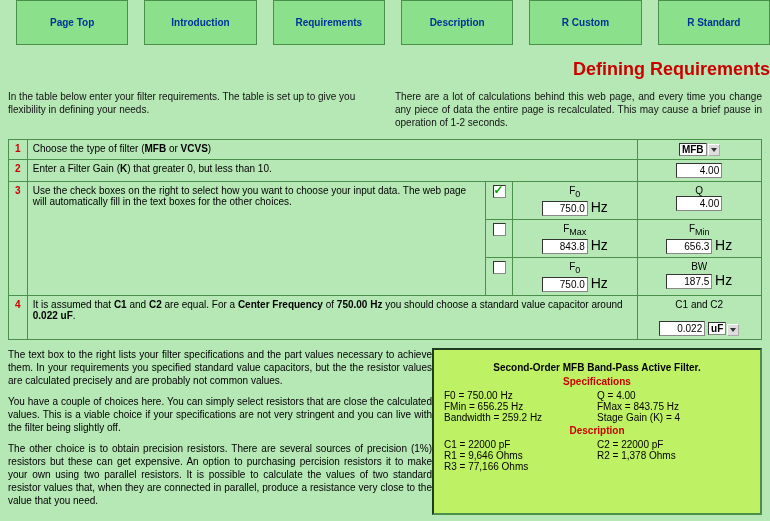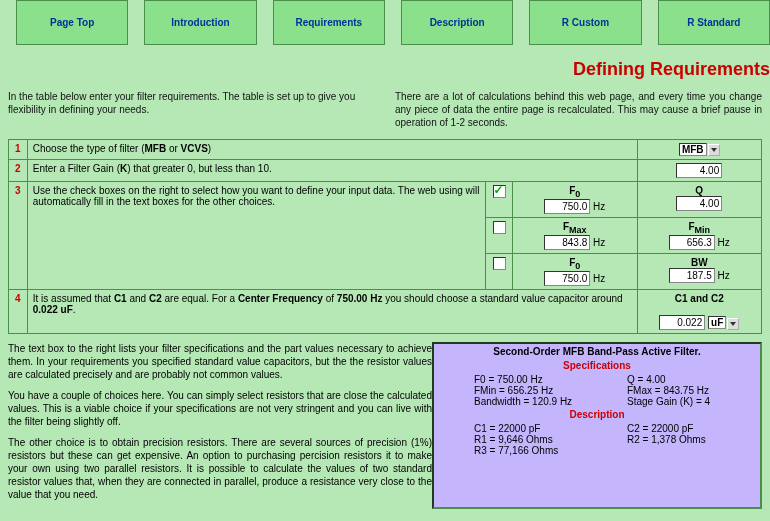--- a/index.html
+++ b/index.html
@@ -91,38 +91,38 @@
     border-right:3px solid transparent;
     border-top:4px solid #333;
   }
   .chk {
     width:13px;height:13px;border:1px inset #888;background:#fff;
     display:inline-block;vertical-align:middle;position:relative;
   }
   .chk.checked::after{
     content:"✓";position:absolute;left:0;top:-3px;color:#0a0;font-size:12px;font-weight:bold;
   }
-  .lblsub { font-weight: bold; }
-  .unit { font-size:10px; }
+  .lblsub { font-weight: normal; }
+  .unit { font-size:14px; }
 
   .below { display:flex; padding:0 8px; }
   .left-text { flex:1; font-size:10px; line-height:1.3; }
   .left-text p { margin-bottom:8px; text-align:justify; }
 
   .specbox {
     flex:0 0 330px;
     border:2px inset #4a8f4a;
-    background:#c4b5fd;
-    padding:2px 10px;
+    background:#bef264;
+    padding:12px 10px;
     font-size:10px;
   }
   .spec-title { text-align:center; font-weight:bold; color:#000; margin-bottom:3px;}
   .spec-sub { text-align:center; font-weight:bold; color:#cc0000; margin:2px 0 3px;}
   .spec-row { display:flex; }
-  .spec-row > span { flex:1;margin-left:30px; }
+  .spec-row > span { flex:1; }
   .sub { font-size:9px; vertical-align:sub;}
 
   .btnrow { text-align:center; margin-top:18px; }
   .winbtn {
     background:#e8e8e8;
     border:1px outset #fff;
     padding:6px 8px;
     font-size:10px;
     font-weight:bold;
     cursor:pointer;
@@ -163,21 +163,21 @@
     <td class="rownum">2</td>
     <td colspan="3">
       Enter a Filter Gain (<b>K</b>) that greater 0, but less than 10.
     </td>
     <td class="fieldcell">
       <span class="textbox">4.00</span>
     </td>
   </tr>
   <tr>
     <td class="rownum" rowspan="3">3</td>
-    <td rowspan="3" style="width:405px;">Use the check boxes on the right to select how you want to define your input data. The web using will automatically fill in the text boxes for the other choices.</td>
+    <td rowspan="3" style="width:405px;">Use the check boxes on the right to select how you want to choose your input data. The web page will automatically fill in the text boxes for the other choices.</td>
     <td class="fieldcell" style="width:22px;"><span class="chk checked"></span></td>
     <td class="fieldcell" style="width:110px;">
       <span class="lblsub"><span>F</span><span class="sub">0</span></span><br>
       <span class="textbox">750.0</span>
       <span class="unit">Hz</span>
     </td>
     <td class="fieldcell">
       <span class="lblsub">Q</span><br>
       <span class="textbox">4.00</span>
     </td>
@@ -233,21 +233,21 @@
     <div class="spec-sub">Specifications</div>
     <div class="spec-row">
         <span>F0 = 750.00 Hz</span>
         <span>Q = 4.00</span>
       </div>
     <div class="spec-row">
         <span>FMin = 656.25 Hz</span>
         <span>FMax = 843.75 Hz</span>
       </div>
     <div class="spec-row">
-        <span>Bandwidth = 120.9 Hz</span>
+        <span>Bandwidth = 259.2 Hz</span>
         <span>Stage Gain (K) = 4</span>
       </div>
     <div class="spec-sub">Description</div>
     <div class="spec-row">
         <span>C1 = 22000 pF</span>
         <span>C2 = 22000 pF</span>
       </div>
     <div class="spec-row">
         <span>R1 = 9,646 Ohms</span>
         <span>R2 = 1,378 Ohms</span>

